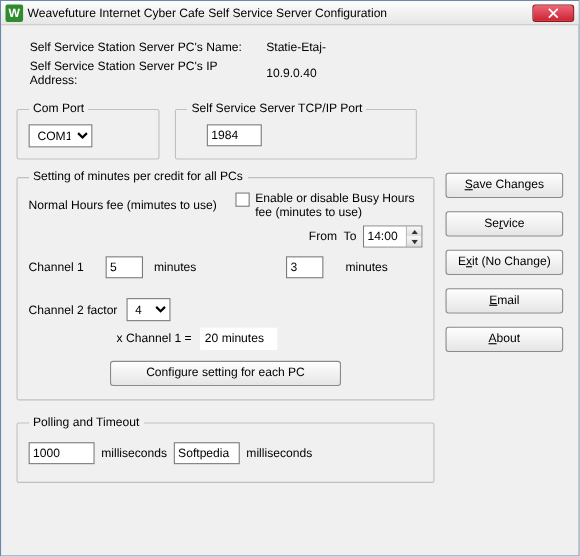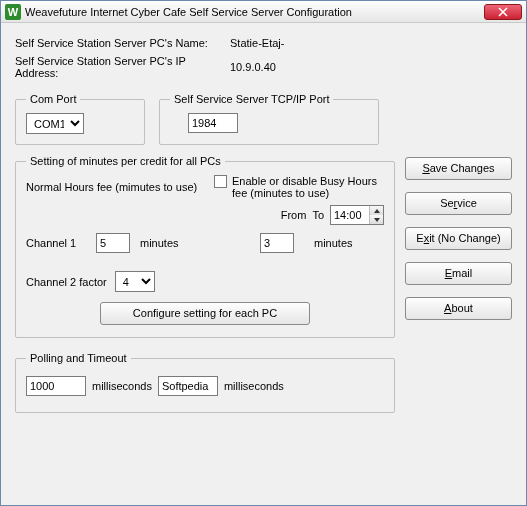--- a/index.html
+++ b/index.html
@@ -6,21 +6,21 @@
   body { margin: 0; background: #fff; }
   .window { width: 527px; height: 506px; border: 1px solid #6b8aab; background: #f0f0f0; position: relative; }
   .titlebar { height: 22px; background: linear-gradient(#fdfdfd,#e6e6e6); border-bottom: 1px solid #c9c9c9; display: flex; align-items: center; padding: 0 4px; }
   .titlebar .icon { width: 16px; height: 16px; background: #2e8b2e; color: #fff; font-weight: bold; font-size: 11px; display: flex; align-items: center; justify-content: center; border-radius: 2px; margin-right: 4px; }
   .titlebar .title { flex: 1; color: #000; }
   .closebtn { width: 38px; height: 16px; background: linear-gradient(#e67,#c23); border: 1px solid #8a1a1a; border-radius: 3px; color: #fff; display: flex; align-items: center; justify-content: center; font-size: 10px; line-height: 1; cursor: pointer; }
   .closebtn svg { width: 10px; height: 10px; }
   .body { position: relative; padding: 10px 14px; }
   .row { display: flex; align-items: center; margin-bottom: 6px; }
   .label { color: #000; }
-  .infoblock { margin: 4px 0 14px 0; }
+  .infoblock { margin: 4px 0 14px 12px; }
   .infoblock .row .label:first-child { width: 215px; }
   fieldset { border: 1px solid #c0c0c0; border-radius: 2px; margin: 0; padding: 8px 10px 10px; position: relative; }
   legend { padding: 0 4px; color: #000; }
   .top-fields { display: flex; gap: 14px; margin-bottom: 10px; }
   .top-fields fieldset { flex: 0 0 auto; }
   select, input[type=text] { border: 1px solid #7a7a7a; background: #fff; height: 20px; padding: 1px 3px; font-size: 11px; }
   select { height: 21px; }
   .comport select { width: 58px; }
   .tcpport input { width: 50px; }
   .main-area { display: flex; gap: 10px; }
@@ -122,20 +122,24 @@
           <input type="text" style="width: 34px;" value="3">
           <span class="label" style="width:70px; margin-left:10px;">minutes</span>
         </div>
 
         <div class="row" style="margin-top:18px; gap:8px;">
           <span class="label">Channel  2 factor</span>
           <select style="width:40px;">
             <option>4</option>
           </select>
         </div>
+        <div class="row" style="margin-left:80px; margin-top:4px; gap:8px;">
+          <span class="label">x Channel 1  =</span>
+          <input type="text" style="width: 70px; border-color: rgb(255, 255, 255); background: rgb(255, 255, 255);" readonly="" value="20 minutes">
+        </div>
 
         <div class="winbtn cfgbtn">Configure setting for each PC</div>
       </fieldset>
 
       <div class="btncol">
         <div class="winbtn"><span class="u">S</span><span>ave Changes</span></div>
         <div class="winbtn"><span>Se</span><span class="u">r</span><span>vice</span></div>
         <div class="winbtn"><span>E</span><span class="u">x</span><span>it (No Change)</span></div>
         <div class="winbtn"><span class="u">E</span><span>mail</span></div>
         <div class="winbtn"><span class="u">A</span><span>bout</span></div>

